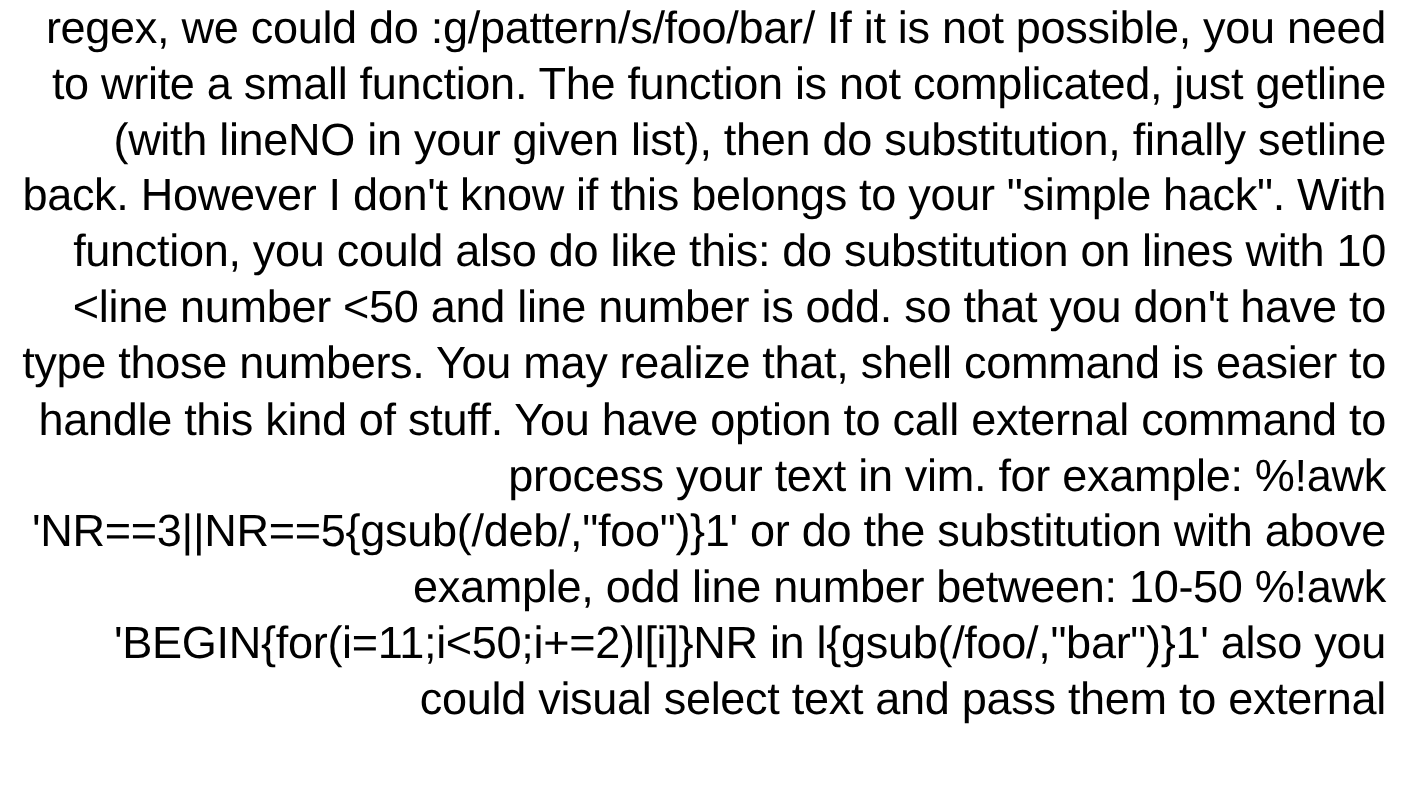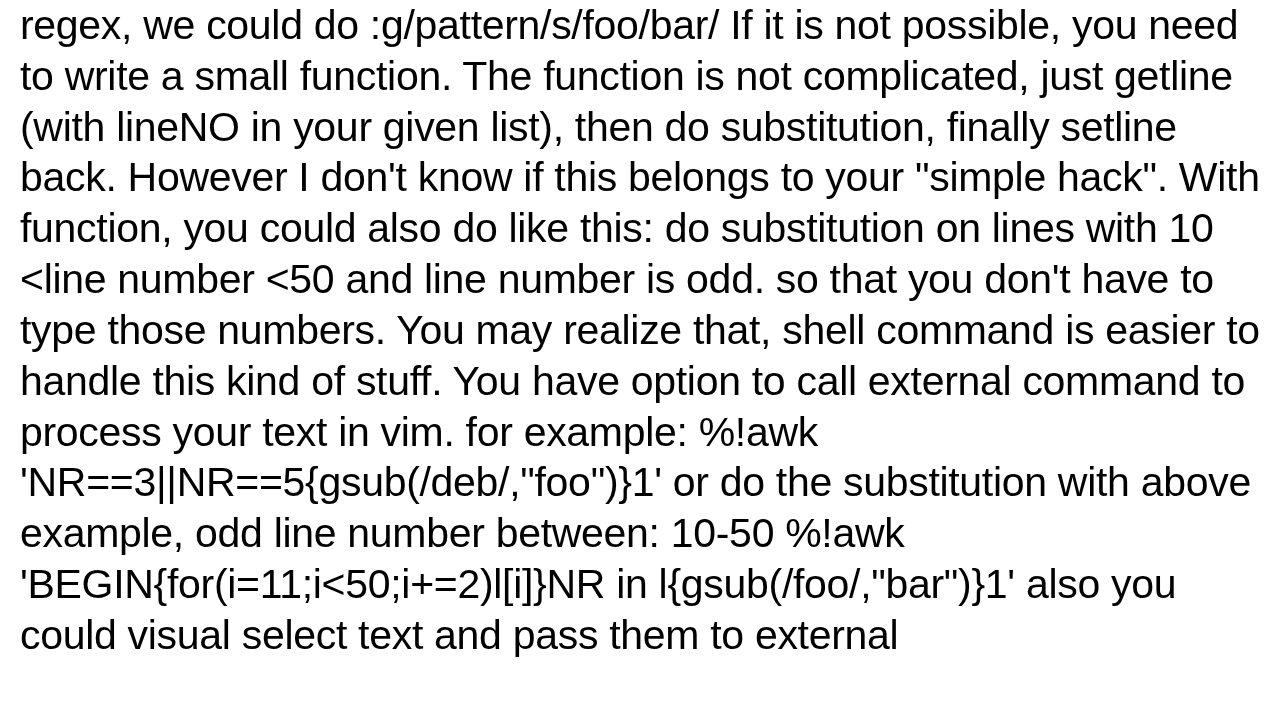--- a/index.html
+++ b/index.html
@@ -10,21 +10,21 @@
     body {
       width: 1280px;
       height: 720px;
       background: #ffffff;
       font-family: Arial, Helvetica, sans-serif;
       overflow: hidden;
     }
     .content {
       width: 100%;
       padding: 0 20px;
-      text-align: left;
+      text-align: right;
       font-size: 41px;
       line-height: 1.24;
       color: #000000;
       font-weight: normal;
       letter-spacing: -0.3px;
     }
   </style>
 </head>
 <body>
 

